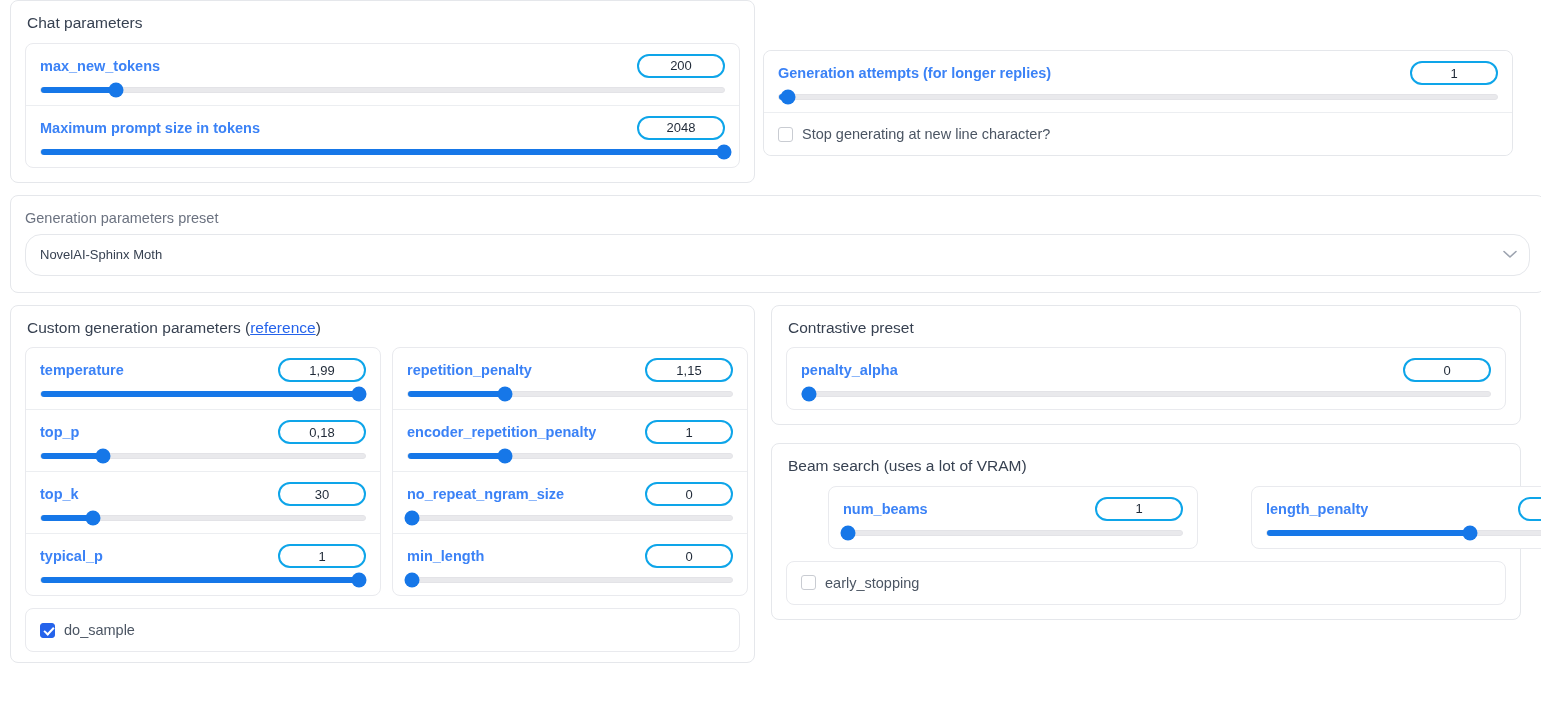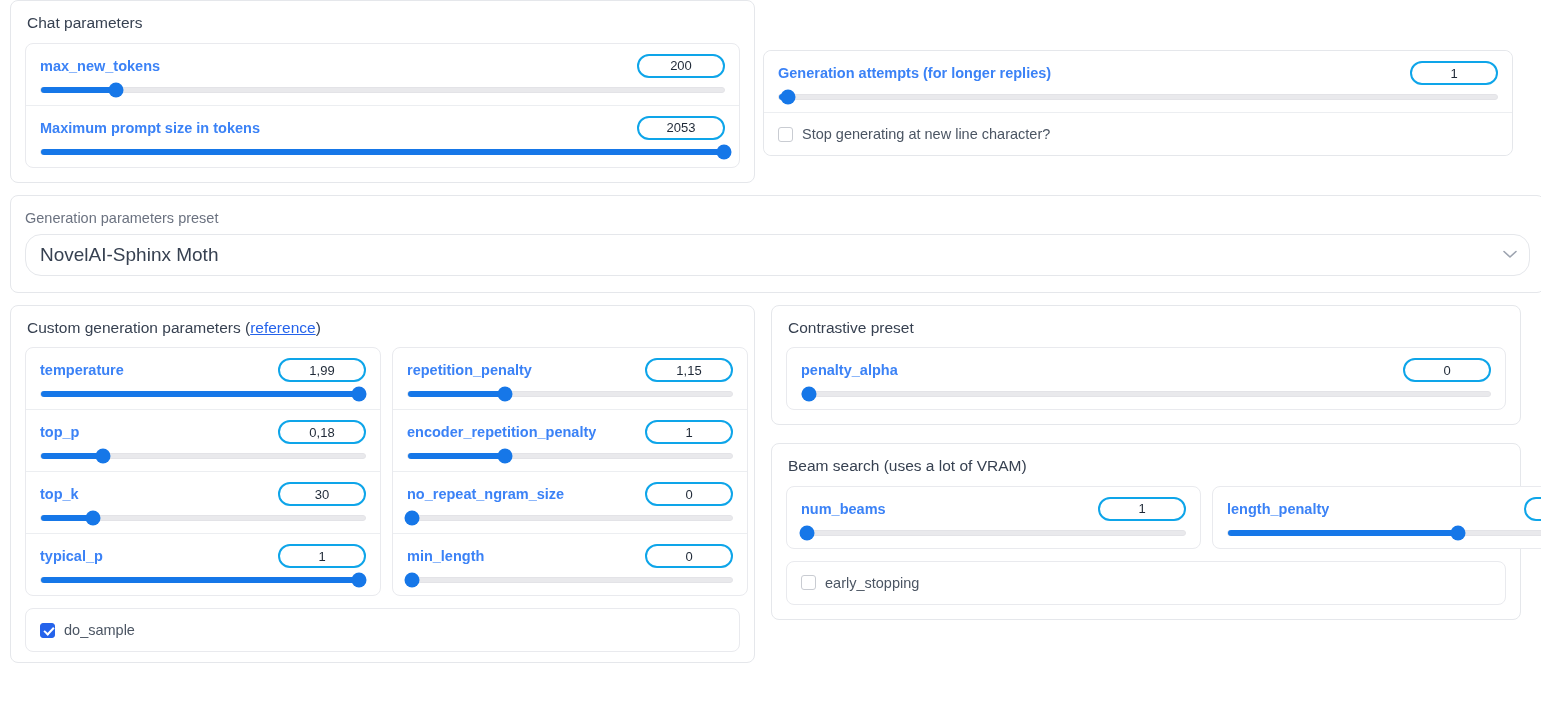--- a/index.html
+++ b/index.html
@@ -157,21 +157,21 @@
   }
   .select {
     margin: 0 14px 16px 14px;
     height: 42px;
     border: 1px solid #e5e7eb;
     border-radius: 16px;
     display: flex;
     align-items: center;
     justify-content: space-between;
     padding: 0 12px 0 14px;
-    font-size: 19px;
+    font-size: 13px;
     color: #374151;
     background: #fff;
   }
   .chev {
     color: #9ca3af;
     font-size: 13px;
     line-height: 1;
   }
   .refresh-card {
     width: 66px;
@@ -215,21 +215,21 @@
     background: #fff;
   }
 
   .sub-pad { padding: 0 14px 14px 14px; }
 
   .beam-two {
     display: flex;
     gap: 11px;
     padding: 0 14px 0 14px;
   }
-  .beam-two > .form-box { width: 415px; flex: none; }
+  .beam-two > .form-box { width: 370px; flex: none; margin-left: 42px; }
   .beam-check {
     margin: 12px 14px 14px 14px;
     border: 1px solid #e9eaee;
     border-radius: 8px;
     background: #fff;
   }
 </style>
 </head>
 <body>
 
@@ -250,21 +250,21 @@
               </div>
               <div class="track">
                 <div class="fill" style="width:11%"></div>
                 <div class="thumb" style="left:11%"></div>
               </div>
             </div>
 
             <div class="slider-row">
               <div class="slider-head">
                 <span class="slider-label">Maximum prompt size in tokens</span>
-                <span class="num-box">2053</span>
+                <span class="num-box">2048</span>
               </div>
               <div class="track">
                 <div class="fill" style="width:100%"></div>
                 <div class="thumb" style="left:100%"></div>
               </div>
             </div>
 
           </div>
         </div>
       </div>

